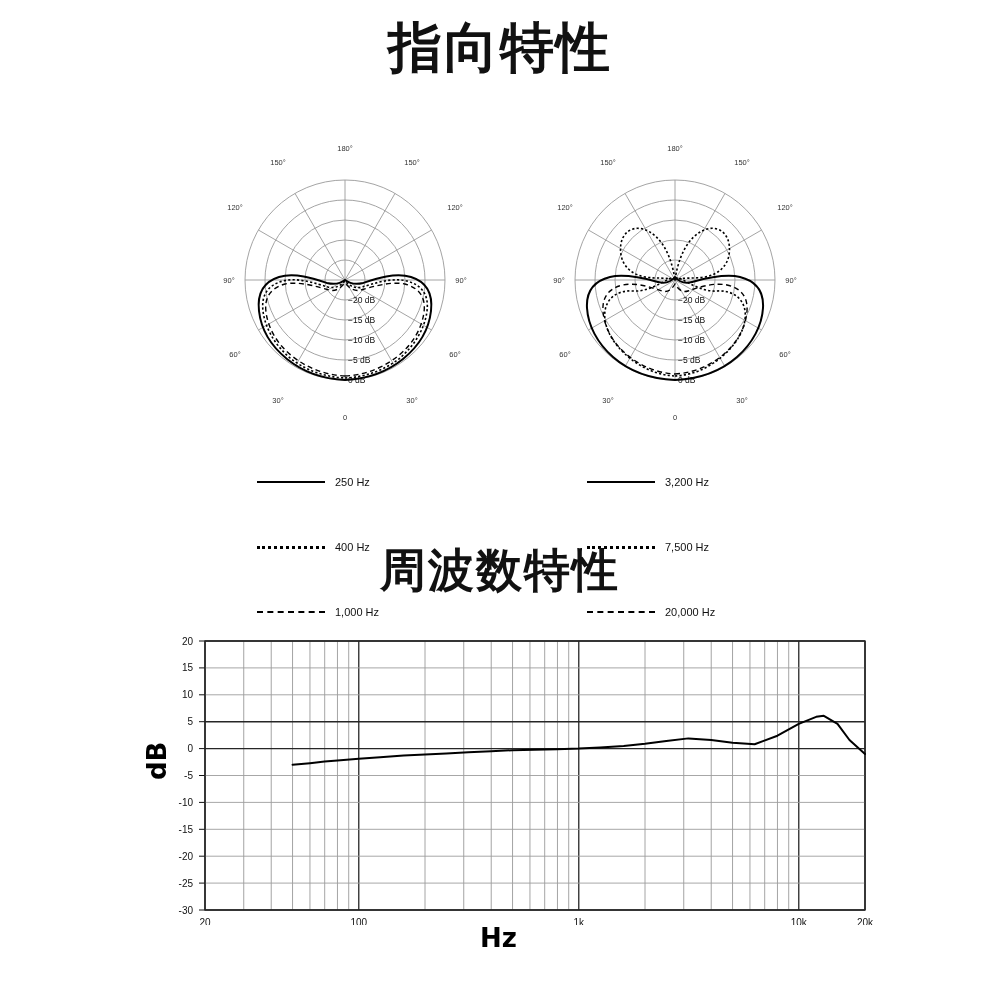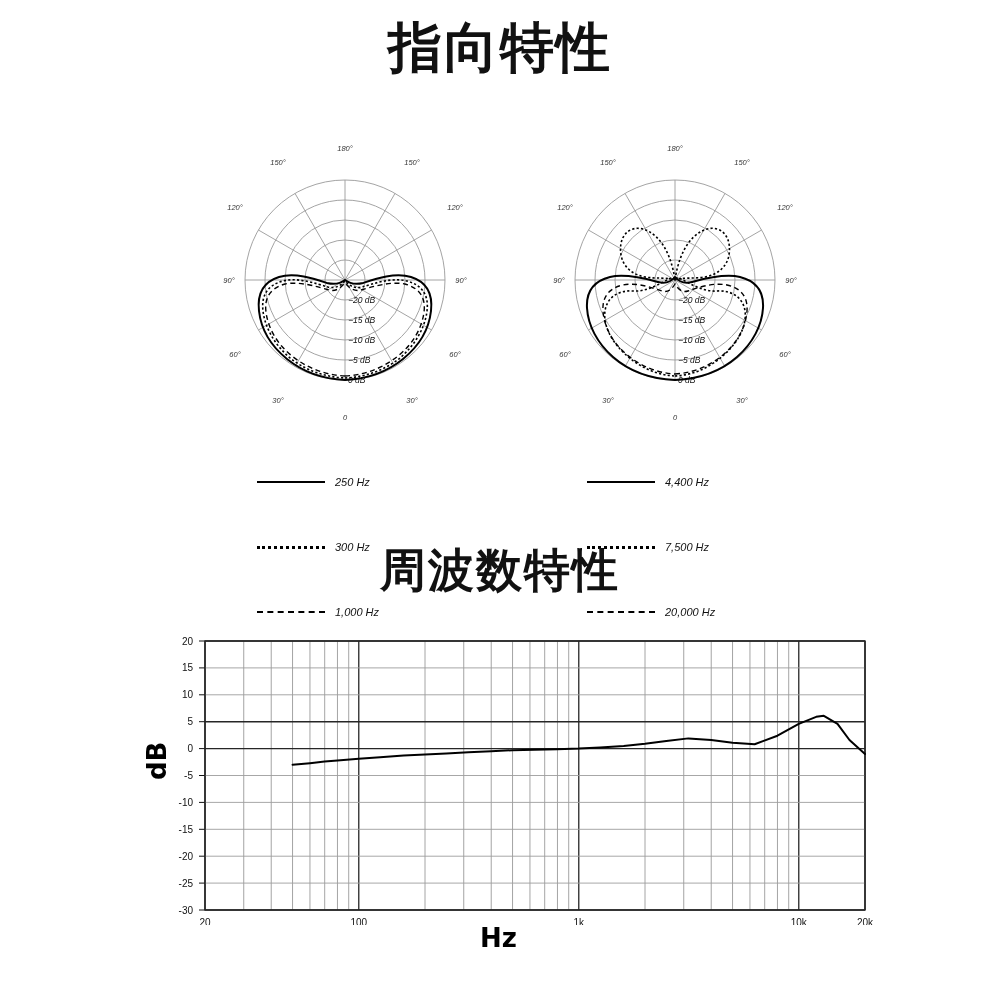--- a/index.html
+++ b/index.html
@@ -11,21 +11,21 @@
   .page{position:relative;width:984px;height:1000px;}
 
   .section-title{
     position:absolute;left:0;width:1000px;text-align:center;
     font-weight:bold;color:#111;letter-spacing:2px;
     font-family:"DejaVu Sans","Liberation Sans",sans-serif;
   }
   #title-directivity{top:18px;font-size:54px;line-height:60px;}
   #title-frequency{top:540px;font-size:46px;line-height:60px;}
 
-  .polar-block{position:absolute;font-style:italic;}
+  .polar-block{position:absolute;}
   #polar-left{left:215px;top:125px;width:260px;height:380px;}
   #polar-right{left:545px;top:125px;width:260px;height:380px;}
 
   .polar-svg{display:block;}
 
   .legend{position:absolute;left:40px;top:300px;width:200px;}
   .legend-row{display:flex;align-items:center;height:17px;margin-top:48px;}
   .legend-key{width:72px;height:12px;position:relative;flex:0 0 72px;}
   .legend-key .ln{position:absolute;left:2px;right:2px;top:5px;height:0;}
   .k-solid .ln{border-top:2px solid #000;}
@@ -107,21 +107,21 @@
       <div class="legend-row">
         <span class="legend-key k-solid">
             <i class="ln"></i>
           </span>
         <span class="legend-label">250 Hz</span>
       </div>
       <div class="legend-row">
         <span class="legend-key k-dotted">
             <i class="ln"></i>
           </span>
-        <span class="legend-label">300 Hz</span>
+        <span class="legend-label">400 Hz</span>
       </div>
       <div class="legend-row">
         <span class="legend-key k-dashed">
             <i class="ln"></i>
           </span>
         <span class="legend-label">1,000 Hz</span>
       </div>
     </div>
   </div>
 
@@ -183,21 +183,21 @@
              C 108 163, 92 157, 78 160 C 64 163, 57 172, 58 186
              C 59 201, 67 217, 81 229 C 95 241, 112 248, 130 249 Z"></path>
       </g>
     </svg>
 
     <div class="legend">
       <div class="legend-row">
         <span class="legend-key k-solid">
             <i class="ln"></i>
           </span>
-        <span class="legend-label">4,400 Hz</span>
+        <span class="legend-label">3,200 Hz</span>
       </div>
       <div class="legend-row">
         <span class="legend-key k-dotted">
             <i class="ln"></i>
           </span>
         <span class="legend-label">7,500 Hz</span>
       </div>
       <div class="legend-row">
         <span class="legend-key k-dashed">
             <i class="ln"></i>

